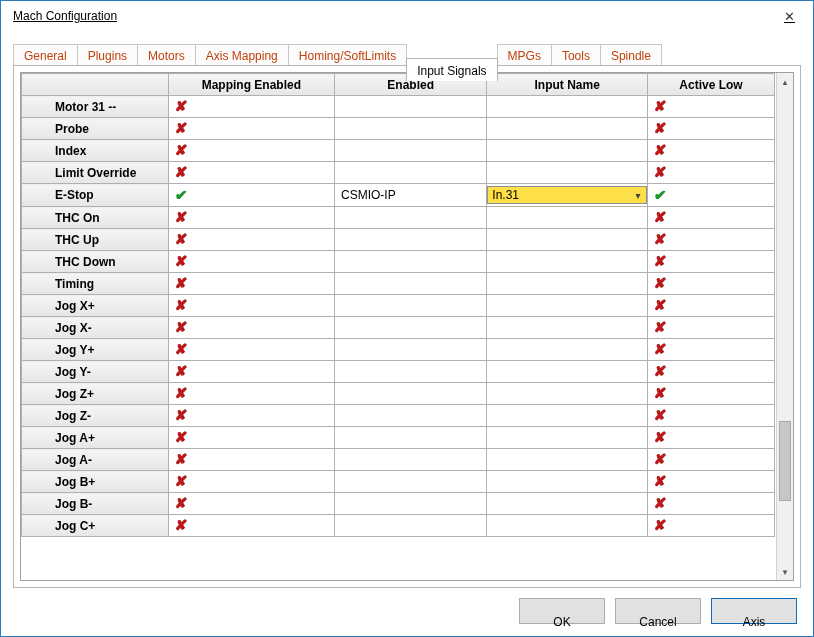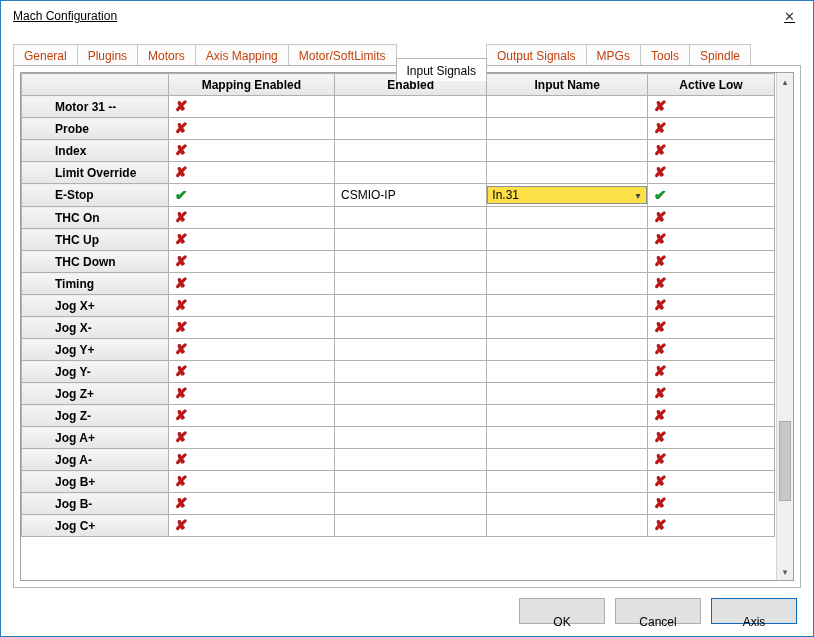--- a/index.html
+++ b/index.html
@@ -188,23 +188,22 @@
   <span class="title">Mach Configuration</span>
   <span class="close">✕</span>
 </div>
 
 <div class="client">
   <div class="tabs" id="tabs">
       <div class="tab inactive">General</div>
       <div class="tab inactive">Plugins</div>
       <div class="tab inactive">Motors</div>
       <div class="tab inactive">Axis Mapping</div>
-      <div class="tab inactive">Motor/SoftLimits</div>
+      <div class="tab inactive">Homing/SoftLimits</div>
       <div class="tab active">Input Signals</div>
-      <div class="tab inactive">Output Signals</div>
       <div class="tab inactive">MPGs</div>
       <div class="tab inactive">Tools</div>
       <div class="tab inactive">Spindle</div>
     </div>
 
   <div class="tab-panel">
     <div class="inner-frame">
       <div class="scrollarea">
         <table class="grid" id="grid">
           <colgroup>

